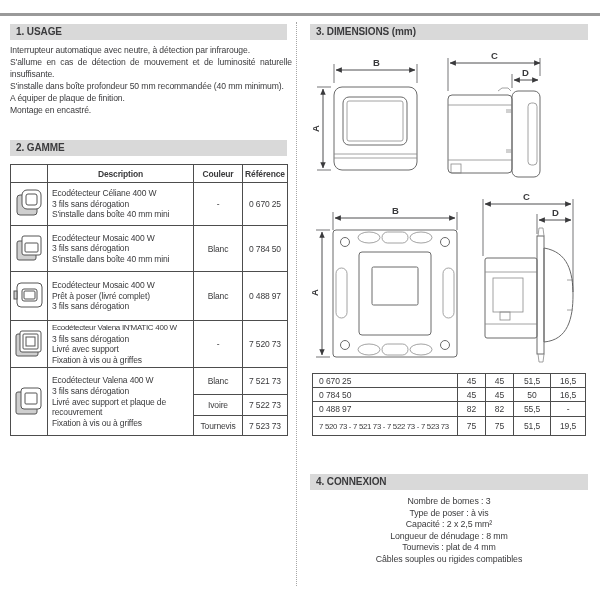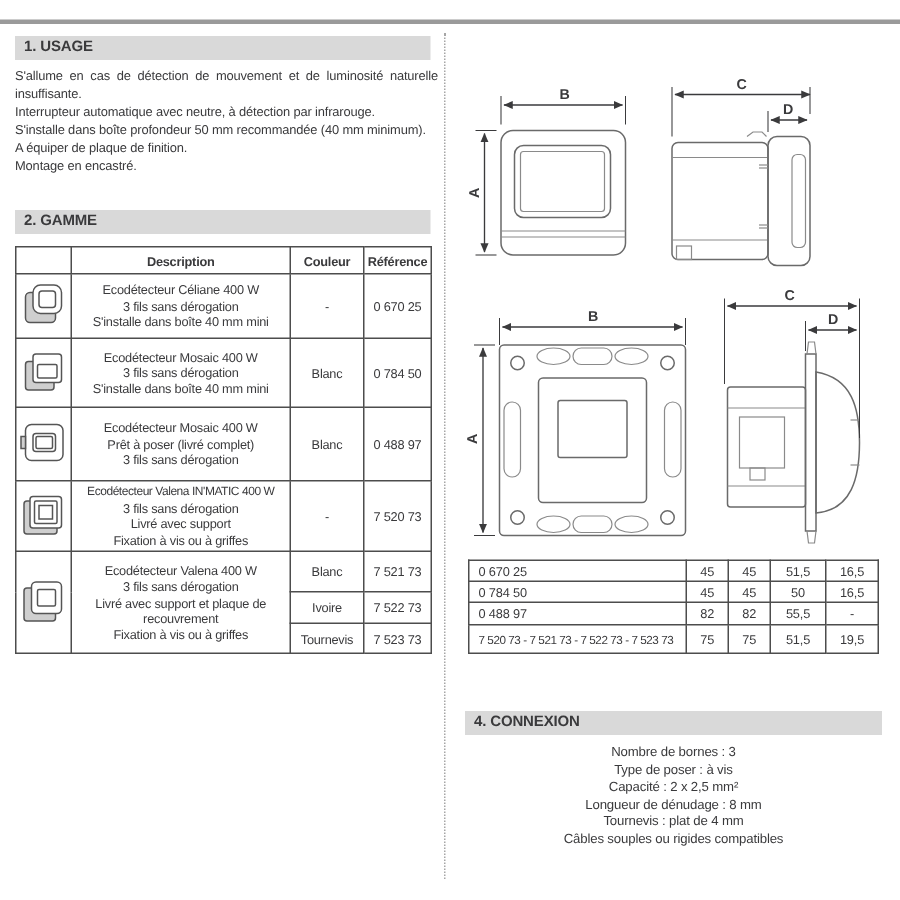--- a/index.html
+++ b/index.html
@@ -27,21 +27,21 @@
                     line-height:11.6px; letter-spacing:-0.1px;text-align:center; }
   .connexion-text p { margin:0; }
 
   table { border-collapse:collapse; }
   .gamme-table { position:absolute; left:10px; top:164px; width:277px; table-layout:fixed;
                  font-size:8.5px; letter-spacing:-0.15px; }
   .gamme-table th, .gamme-table td { border:1px solid var(--table-border-color,#4d4d4d);
                  padding:2px 4px; vertical-align:middle; overflow:hidden; }
   .gamme-table th { font-size:8.5px; text-align:center; padding:2px 1px; }
   .img-cell { text-align:center; padding:1px !important; }
-  .desc-line { white-space:nowrap; line-height:10.6px;text-align:center; }
+  .desc-line { white-space:nowrap; line-height:10.6px; }
   .desc-line.wrap { white-space:normal; }
   .desc-line.tight { font-size:8px; letter-spacing:-0.3px; }
   .center { text-align:center; }
 
   .refs-table { position:absolute; left:312px; top:373px; width:273px; table-layout:fixed;
                 font-size:8.5px; letter-spacing:-0.1px; }
   .refs-table th, .refs-table td { border:1px solid var(--table-border-color,#4d4d4d);
                 padding:1px 2px; }
   .refs-table th { text-align:center; }
   .refs-table td.name { text-align:left; padding-left:6px; white-space:nowrap; }
@@ -68,22 +68,22 @@
 <div class="page">
 
   <div class="top-rule"></div>
   <div class="col-divider"></div>
 
   <div class="section-bar" id="bar-usage">
     <span>1. USAGE</span>
   </div>
 
   <div class="usage-text">
+    <p>Interrupteur automatique avec neutre, à détection par infrarouge.</p>
     <p>S'allume en cas de détection de mouvement et de luminosité naturelle insuffisante.</p>
-    <p>Interrupteur automatique avec neutre, à détection par infrarouge.</p>
     <p>S'installe dans boîte profondeur 50 mm recommandée (40 mm minimum).</p>
     <p>A équiper de plaque de finition.</p>
     <p>Montage en encastré.</p>
   </div>
 
   <div class="section-bar" id="bar-gamme">
     <span>2. GAMME</span>
   </div>
 
   <table class="gamme-table">
@@ -193,20 +193,23 @@
       <td class="center">Ivoire</td>
       <td class="center">7 522 73</td>
     </tr>
     <tr style="height:20px">
       <td class="center">Tournevis</td>
       <td class="center">7 523 73</td>
     </tr>
   </tbody>
     </table>
 
+  <div class="section-bar" id="bar-dimensions">
+    <span>3. DIMENSIONS (mm)</span>
+  </div>
 
   <svg class="drawing" id="drawing-group-1" width="278" height="136" viewBox="0 0 278 136">
     <defs>
       <marker id="d1e" markerWidth="7" markerHeight="6" refX="6.5" refY="3" orient="auto">
           <path d="M0,0 L7,3 L0,6 Z" fill="#3a3a3c"></path>
         </marker>
       <marker id="d1s" markerWidth="7" markerHeight="6" refX="0.5" refY="3" orient="auto">
           <path d="M7,0 L0,3 L7,6 Z" fill="#3a3a3c"></path>
         </marker>
     </defs>

